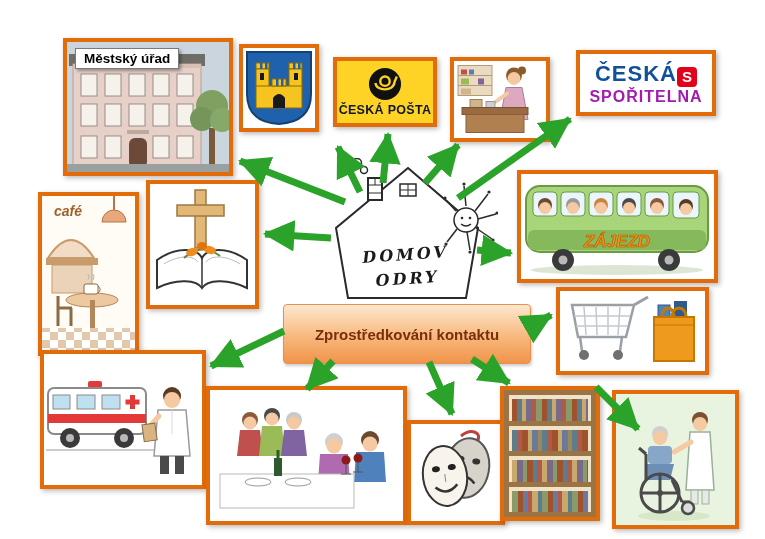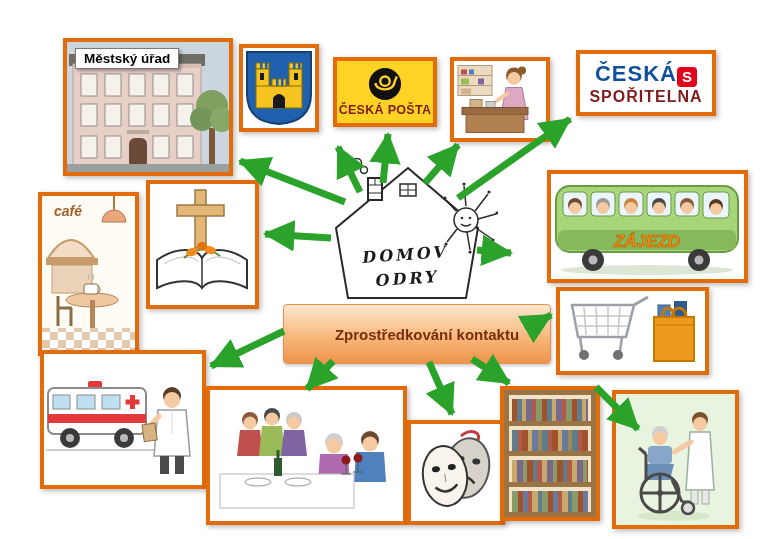--- a/index.html
+++ b/index.html
@@ -6,46 +6,46 @@
   body{width:765px;height:539px;font-family:"Liberation Sans",sans-serif;background:#fff;}
   .canvas{position:relative;width:765px;height:539px;background:#fff;overflow:hidden;}
   .node{position:absolute;border:4px solid #E26B0A;background:#fff;box-shadow:2px 2px 5px rgba(0,0,0,.28);overflow:hidden;box-sizing:border-box;}
   .node svg{display:block;width:100%;height:100%;}
   .float-label{position:absolute;background:#fff;border:1px solid #7a7a7a;box-shadow:2px 2px 3px rgba(0,0,0,.35);font-weight:700;font-size:13.5px;padding:2px 8px;text-align:center;white-space:nowrap;z-index:6;box-sizing:border-box;}
   #town-hall{left:63px;top:38px;width:170px;height:138px;}
   #townhall-label{left:8px;top:6px;}
   #arms{left:239px;top:44px;width:80px;height:88px;}
   #arms-label{left:237px;top:131px;width:98px;}
   #post{left:333px;top:57px;width:104px;height:70px;background:#FFD226;display:flex;flex-direction:column;align-items:center;justify-content:center;gap:2px;}
-  .post-label{font-weight:800;font-size:12.5px;letter-spacing:.3px;color:#7f1d1d;}
+  .post-label{font-weight:800;font-size:12.5px;letter-spacing:.3px;color:#0f172a;}
   #desk{left:450px;top:57px;width:100px;height:85px;}
   #bank{left:576px;top:50px;width:140px;height:66px;display:flex;flex-direction:column;align-items:center;justify-content:center;gap:1px;}
   .bank-row{display:flex;align-items:flex-end;}
   .bank-name1{color:#11519C;font-weight:800;font-size:22px;letter-spacing:1px;}
-  .bank-name2{color:#7f1d1d;font-weight:800;font-size:16px;letter-spacing:1px;}
+  .bank-name2{color:#a21caf;font-weight:800;font-size:16px;letter-spacing:1px;}
   .bank-s{background:#E2001A;color:#fff;font-weight:800;width:20px;height:20px;display:inline-flex;align-items:center;justify-content:center;border-radius:4px;font-size:15px;}
-  #bus{left:547px;top:170px;width:201px;height:113px;text-decoration:underline;}
+  #bus{left:517px;top:170px;width:201px;height:113px;text-decoration:underline;}
   #cafe{left:38px;top:192px;width:101px;height:164px;}
   #book{left:146px;top:180px;width:113px;height:129px;}
   #ambulance{left:40px;top:350px;width:166px;height:139px;}
   #dinner{left:206px;top:386px;width:201px;height:139px;}
   #masks{left:407px;top:420px;width:98px;height:105px;}
   #library{left:500px;top:386px;width:100px;height:135px;}
   .lib-frame{width:100%;height:100%;background:#F1E3C8;border:5px solid #9A7445;display:flex;flex-direction:column;box-sizing:border-box;}
   .shelf{flex:1;position:relative;border-bottom:5px solid #9A7445;}
   .shelf:last-child{border-bottom:none;}
   .books{position:absolute;left:3px;right:3px;bottom:0;top:16%;background:repeating-linear-gradient(90deg,#A0522D 0 5px,#5F7C8A 5px 10px,#C9A96B 10px 14px,#7A6A8A 14px 20px,#B05A4A 20px 24px,#8A9A6B 24px 30px);}
   .books.b2{background:repeating-linear-gradient(90deg,#5F7C8A 0 6px,#B05A4A 6px 10px,#A0522D 10px 16px,#C9A96B 16px 20px,#6A7A9A 20px 26px,#9A8A5A 26px 30px);}
   .books.b3{background:repeating-linear-gradient(90deg,#C9A96B 0 5px,#7A6A8A 5px 11px,#8A9A6B 11px 15px,#A0522D 15px 21px,#5F7C8A 21px 25px,#B05A4A 25px 30px);}
   .books.b4{background:repeating-linear-gradient(90deg,#8A9A6B 0 6px,#A0522D 6px 11px,#6A7A9A 11px 16px,#B05A4A 16px 20px,#C9A96B 20px 26px,#5F7C8A 26px 30px);}
   #wheelchair{left:612px;top:390px;width:127px;height:139px;background:#E9F4E0;}
   #shopping{left:556px;top:287px;width:153px;height:88px;}
   #house{position:absolute;left:318px;top:158px;width:180px;height:150px;z-index:2;}
   #house svg{display:block;width:100%;height:100%;}
-  #mission{position:absolute;left:283px;top:304px;width:246px;height:58px;background:linear-gradient(180deg,#FDE7CF 0%,#F7B87C 55%,#F0944A 100%);border:1px solid #E89050;border-radius:4px;display:flex;flex-direction:column;align-items:center;justify-content:center;gap:3px;font-weight:700;font-size:15px;color:#7B2E0E;z-index:3;box-shadow:1px 2px 3px rgba(0,0,0,.2);padding-left:20px;}
+  #mission{position:absolute;left:283px;top:304px;width:246px;height:58px;background:linear-gradient(180deg,#FDE7CF 0%,#F7B87C 55%,#F0944A 100%);border:1px solid #E89050;border-radius:4px;display:flex;flex-direction:column;align-items:center;justify-content:center;gap:3px;font-weight:700;font-size:15px;color:#7B2E0E;z-index:3;box-shadow:1px 2px 3px rgba(0,0,0,.2);}
   #arrows{position:absolute;left:0;top:0;width:765px;height:539px;pointer-events:none;z-index:20;}
   svg text{font-family:"Liberation Sans",sans-serif;}
   .house-text{font-family:"DejaVu Serif",serif;font-style:italic;font-weight:bold;letter-spacing:3px;}
 </style>
 </head>
 <body>
 
 <div class="canvas">
 
   <div class="node" id="town-hall">

